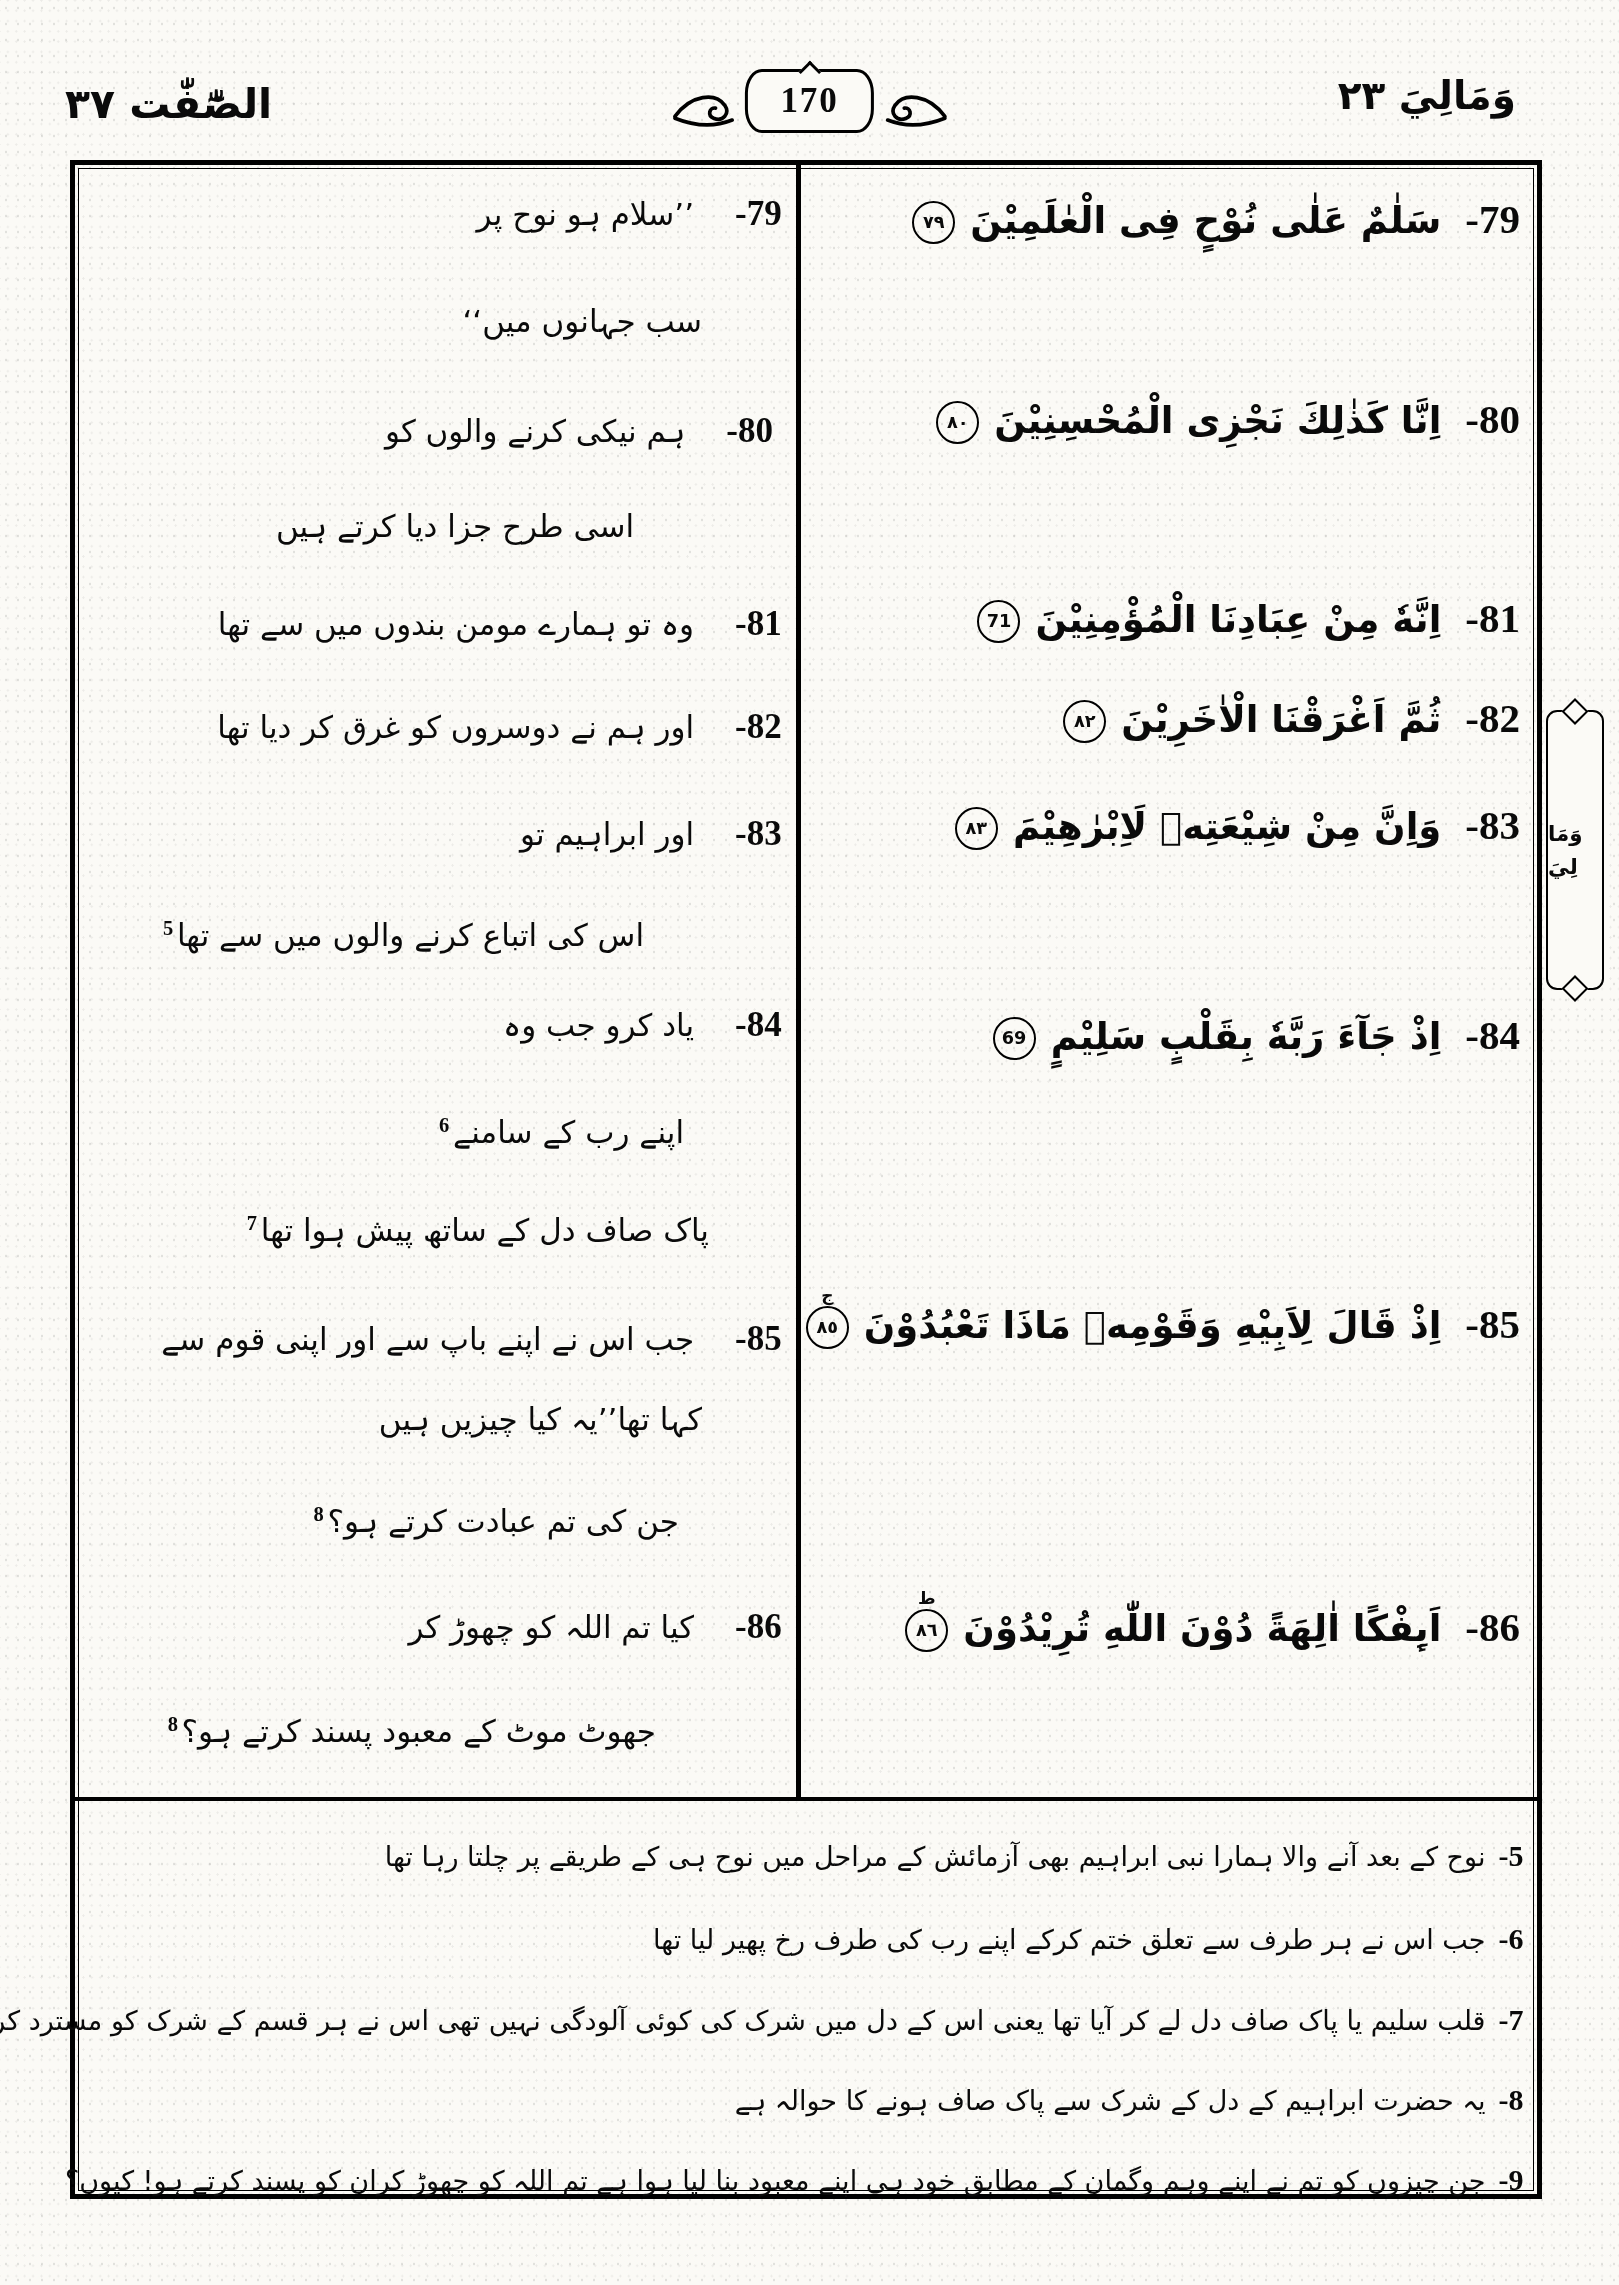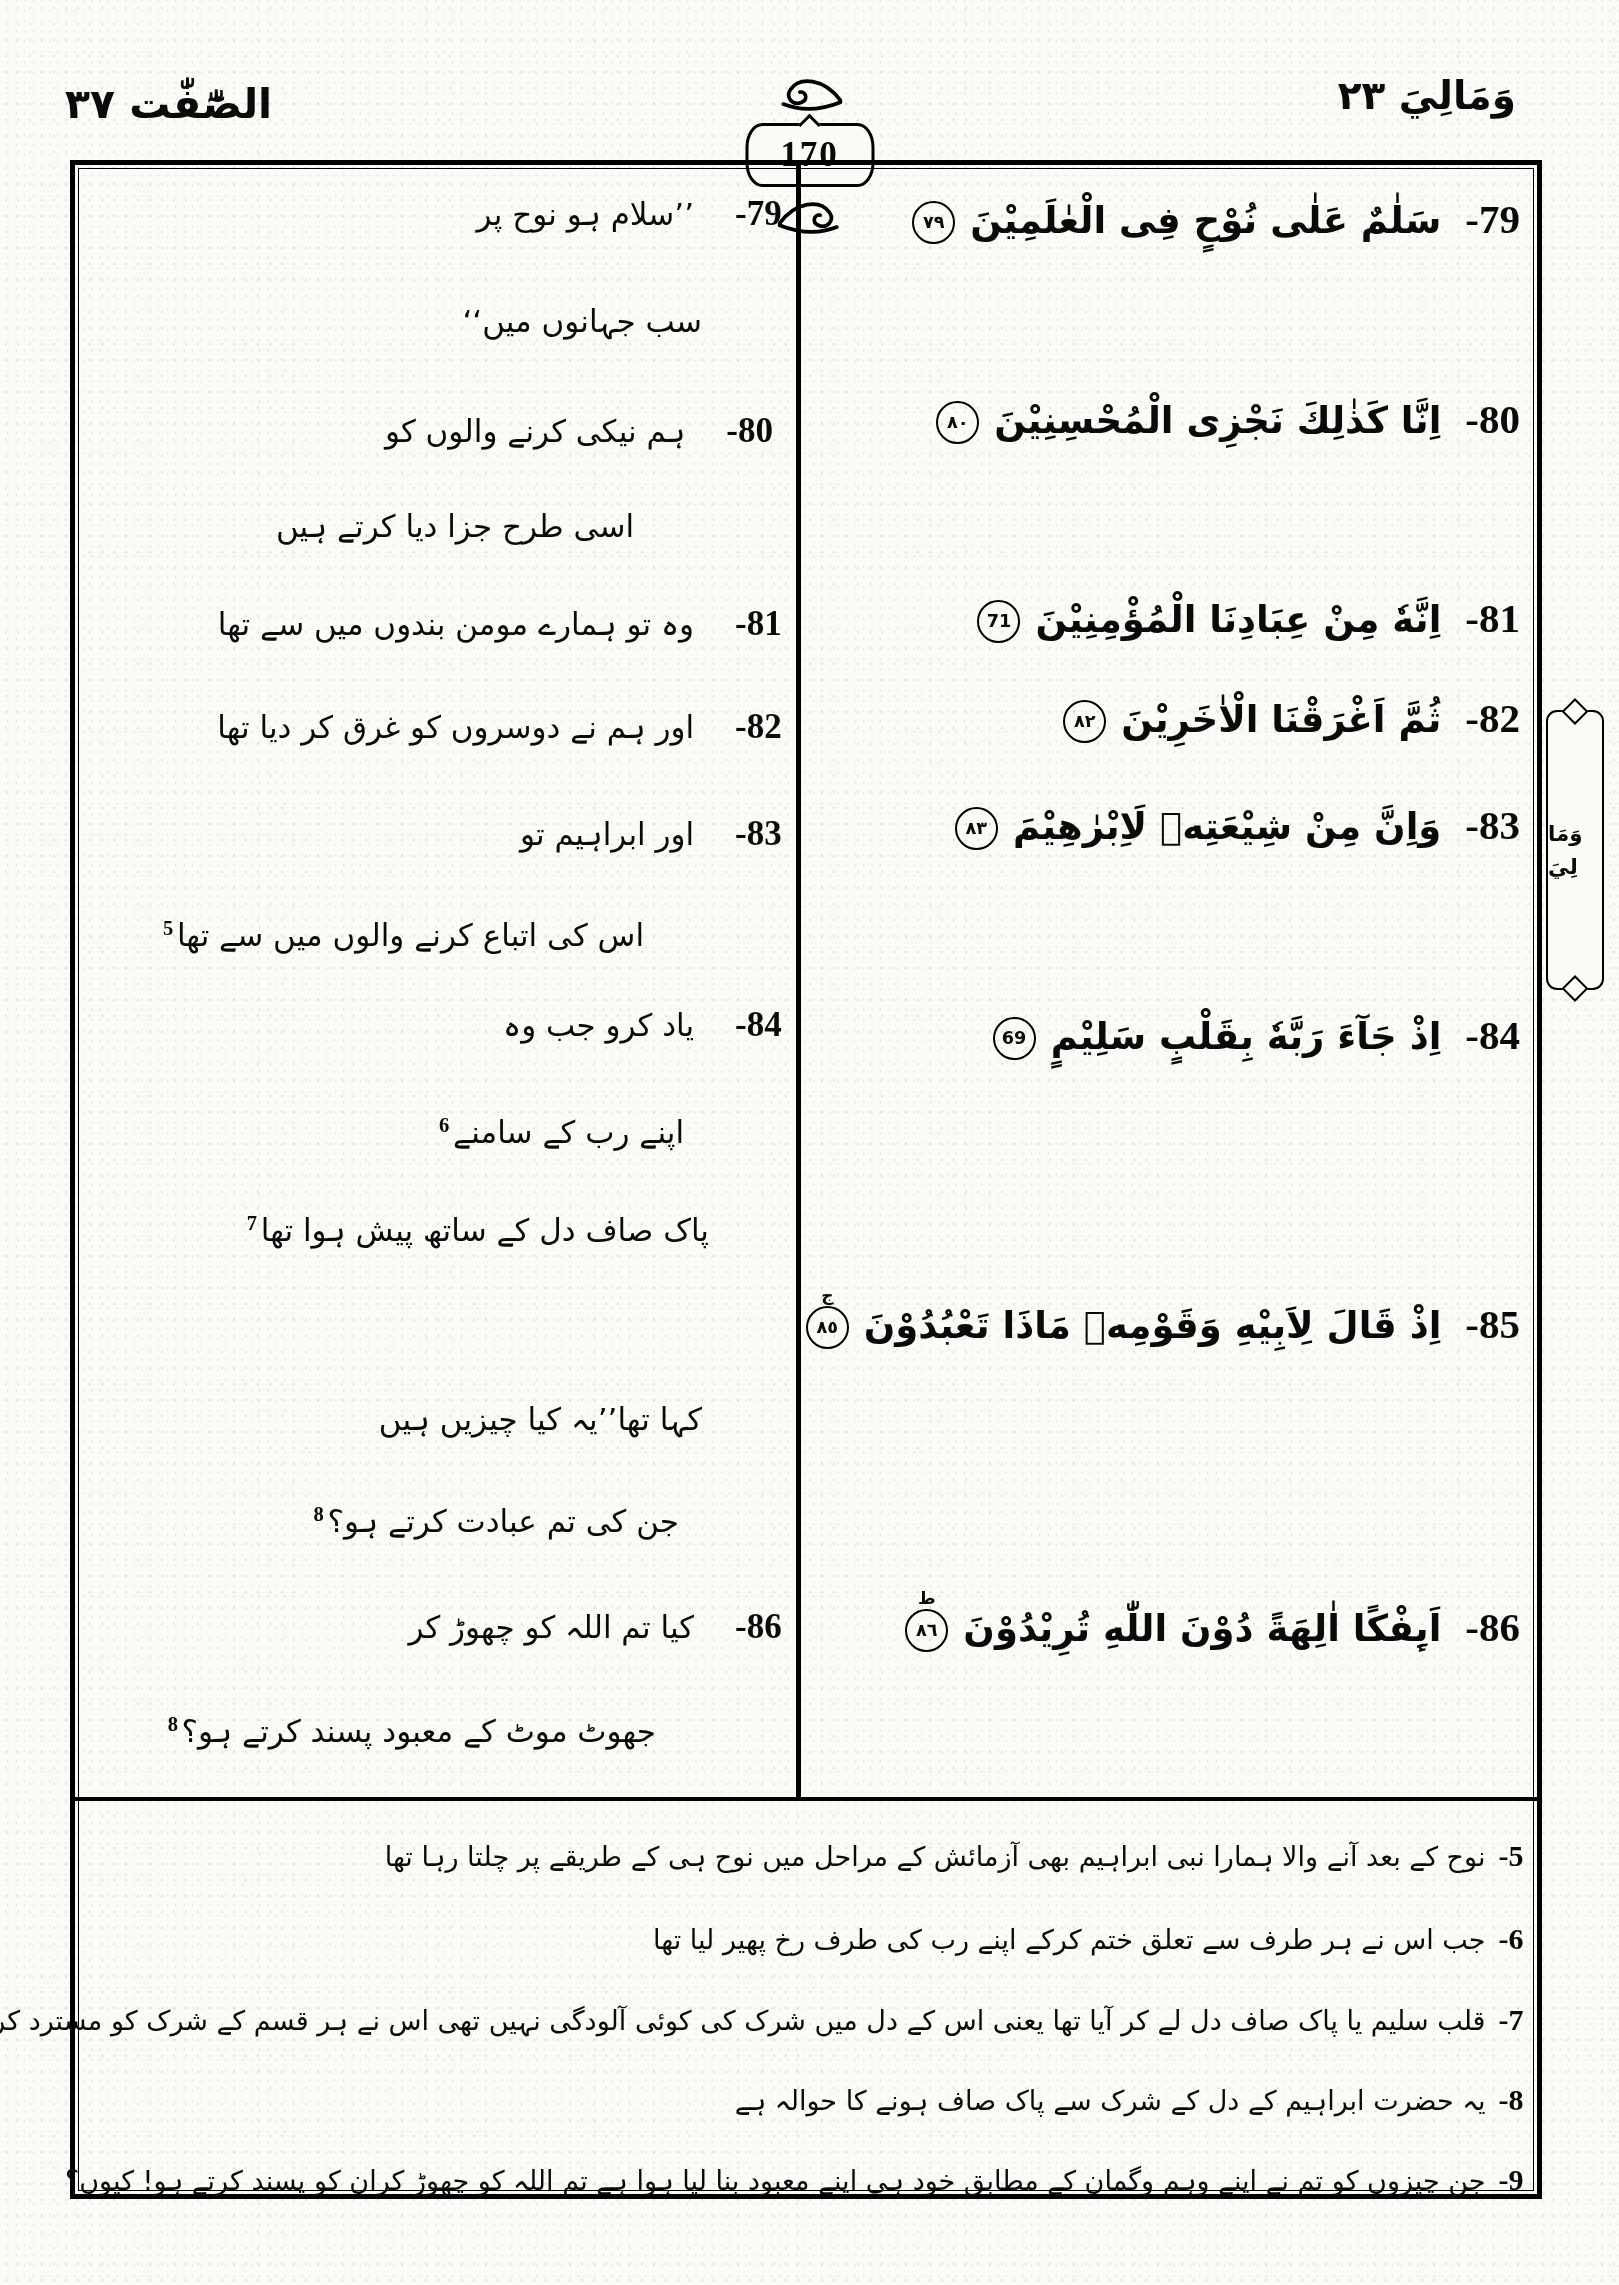--- a/index.html
+++ b/index.html
@@ -14,21 +14,21 @@
     background-size:12px 16px, 8.4px 10.3px;
     background-position:0 0, 3.7px 5.6px;
     font-family:"DejaVu Sans", sans-serif;
     color:#0a0a0a;
     overflow:hidden;
   }
   
   .header{position:absolute;top:45px;left:28px;right:28px;height:110px;}
   .juz-label{position:absolute;right:75px;top:28px;font-size:39px;font-weight:bold;white-space:nowrap;}
   .surah-label{position:absolute;left:37px;top:35px;font-size:41px;font-weight:bold;white-space:nowrap;}
-  .cartouche-wrap{position:absolute;left:50%;top:24px;transform:translateX(-50%);display:flex;align-items:center;gap:5.6px;flex-direction:column;}
+  .cartouche-wrap{position:absolute;left:50%;top:24px;transform:translateX(-50%);display:flex;align-items:flex-end;gap:5.6px;}
   .cartouche{
     display:inline-flex;align-items:center;justify-content:center;
     border:3.7px solid #000;min-width:89px;height:58px;padding:0 17px;
     border-radius:17px 17px 17px 17px / 24px 24px 24px 24px;
     background:#fbfaf6;position:relative;
   }
   .cartouche::before{content:"";position:absolute;top:-8.4px;left:50%;transform:translateX(-50%) rotate(45deg);width:13px;height:13px;background:#fbfaf6;border-top:3.7px solid #000;border-left:3.7px solid #000;}
   .page-number{font-family:"Liberation Serif", serif;font-size:35px;font-weight:bold;letter-spacing:1.9px;}
   .flourish{width:69px;height:48px;}
   
@@ -151,20 +151,21 @@
         <div class="ul" style="top:133px;right:89px"><span>سب جہانوں میں‘‘</span></div>
         <div class="ul" style="top:240px;right:18px"><span class="ul-num">80-</span><span>ہم نیکی کرنے والوں کو</span></div>
         <div class="ul" style="top:338px;right:157px"><span>اسی طرح جزا دیا کرتے ہیں</span></div>
         <div class="ul" style="top:433px;right:9.3px"><span class="ul-num">81-</span><span>وہ تو ہمارے مومن بندوں میں سے تھا</span></div>
         <div class="ul" style="top:536px;right:9.3px"><span class="ul-num">82-</span><span>اور ہم نے دوسروں کو غرق کر دیا تھا</span></div>
         <div class="ul" style="top:643px;right:9.3px"><span class="ul-num">83-</span><span>اور ابراہیم تو</span></div>
         <div class="ul" style="top:747px;right:147px"><span>اس کی اتباع کرنے والوں میں سے تھا</span><sup class="fn-ref">5</sup></div>
         <div class="ul" style="top:834px;right:9.3px"><span class="ul-num">84-</span><span>یاد کرو جب وہ</span></div>
         <div class="ul" style="top:944px;right:107px"><span>اپنے رب کے سامنے</span><sup class="fn-ref">6</sup></div>
         <div class="ul" style="top:1042px;right:82px"><span>پاک صاف دل کے ساتھ پیش ہوا تھا</span><sup class="fn-ref">7</sup></div>
+        <div class="ul" style="top:1148px;right:9.3px"><span class="ul-num">85-</span><span>جب اس نے اپنے باپ سے اور اپنی قوم سے</span></div>
         <div class="ul" style="top:1231px;right:89px"><span>کہا تھا’’یہ کیا چیزیں ہیں</span></div>
         <div class="ul" style="top:1333px;right:112px"><span>جن کی تم عبادت کرتے ہو؟</span><sup class="fn-ref">8</sup></div>
         <div class="ul" style="top:1436px;right:9.3px"><span class="ul-num">86-</span><span>کیا تم اللہ کو چھوڑ کر</span></div>
         <div class="ul" style="top:1543px;right:135px"><span>جھوٹ موٹ کے معبود پسند کرتے ہو؟</span><sup class="fn-ref">8</sup></div>
       </div>
     </div>
 
     <div class="footnotes-separator"></div>
     <div class="footnotes">
       <div class="fn" style="top:34px"><span class="fn-num">5-</span><span>نوح کے بعد آنے والا ہمارا نبی ابراہیم بھی آزمائش کے مراحل میں نوح ہی کے طریقے پر چلتا رہا تھا</span></div>

